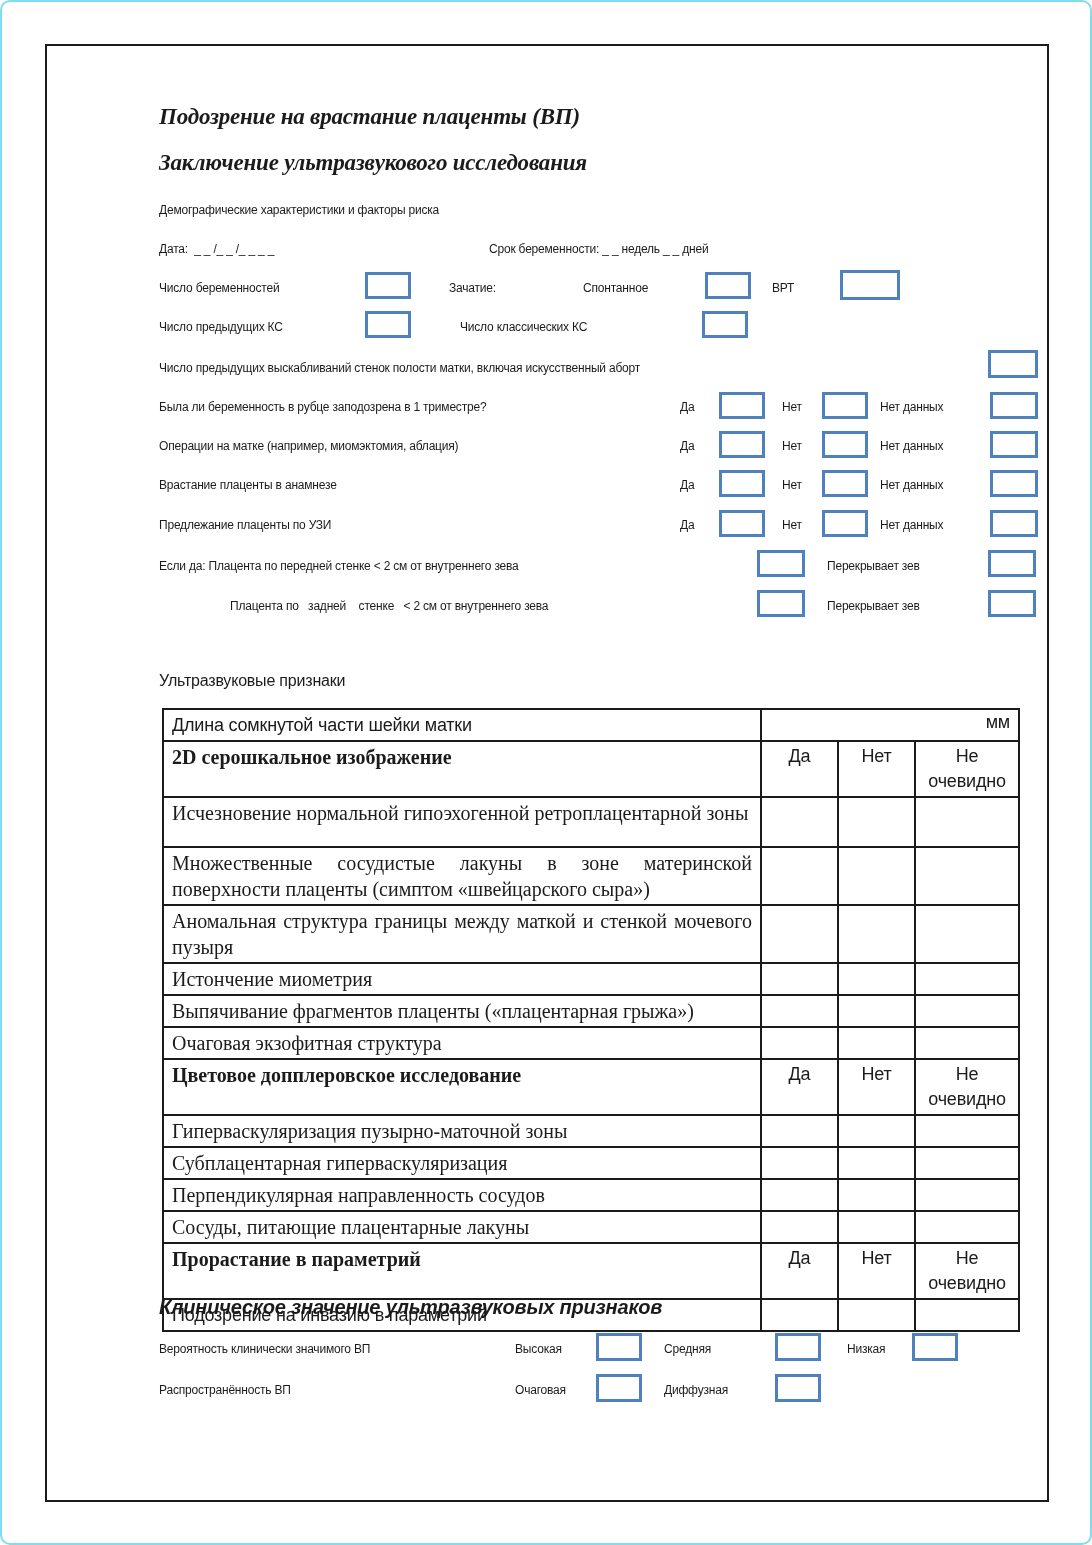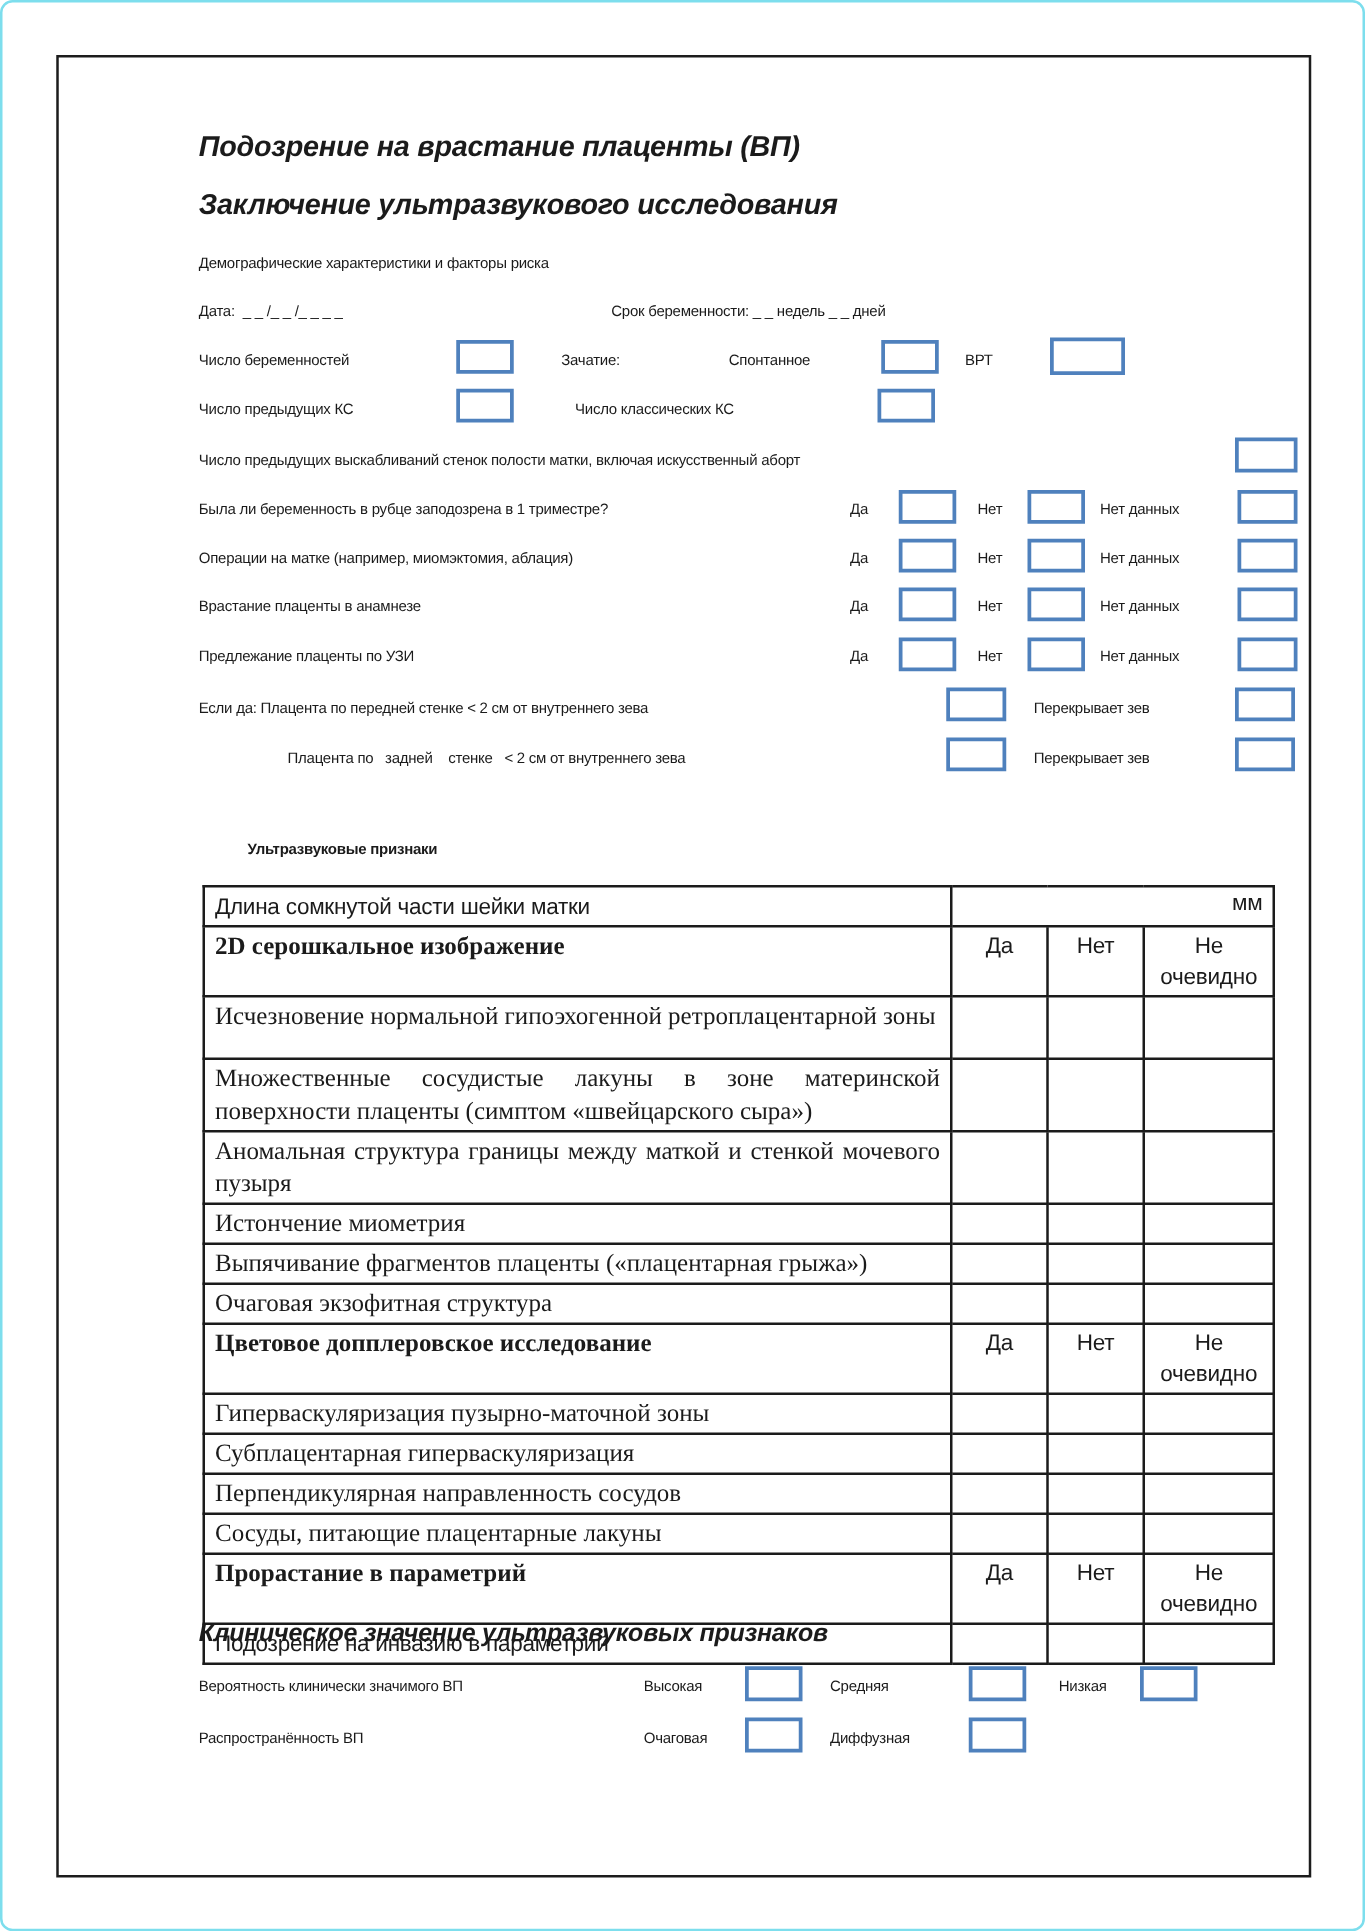--- a/index.html
+++ b/index.html
@@ -6,22 +6,22 @@
   .canvas{
     position:relative;width:1092px;height:1545px;box-sizing:border-box;
     background:#ffffff;border:2px solid #7ddeed;border-radius:10px;overflow:hidden;
     font-family:"Liberation Sans",sans-serif;color:#1b1b1b;
   }
   .sheet{
     position:absolute;left:43px;top:42px;width:1004px;height:1458px;
     box-sizing:border-box;border:2px solid #1c1c1c;background:#ffffff;
   }
   .abs{position:absolute;white-space:pre;}
-  .t-main{font-size:23px;font-weight:bold;font-style:italic;letter-spacing:-0.2px;}
-  .t-sec{font-size:12px;font-weight:bold;letter-spacing:-0.2px;margin-left:39px;}
+  .t-main{font-size:23px;font-weight:bold;font-style:italic;letter-spacing:-0.2px;font-family:Liberation Serif, serif;}
+  .t-sec{font-size:16px;font-weight:normal;letter-spacing:-0.2px;}
   .t-sec-i{font-size:20px;font-weight:bold;font-style:italic;letter-spacing:-0.2px;}
   .txt{font-size:12px;letter-spacing:-0.2px;line-height:24px;}
   .cb{
     position:absolute;box-sizing:border-box;width:46px;height:27px;
     border:3px solid #4f81bd;background:#ffffff;
   }
   
   table.us{
     position:absolute;left:115px;top:662px;width:856px;
     border-collapse:collapse;table-layout:fixed;

